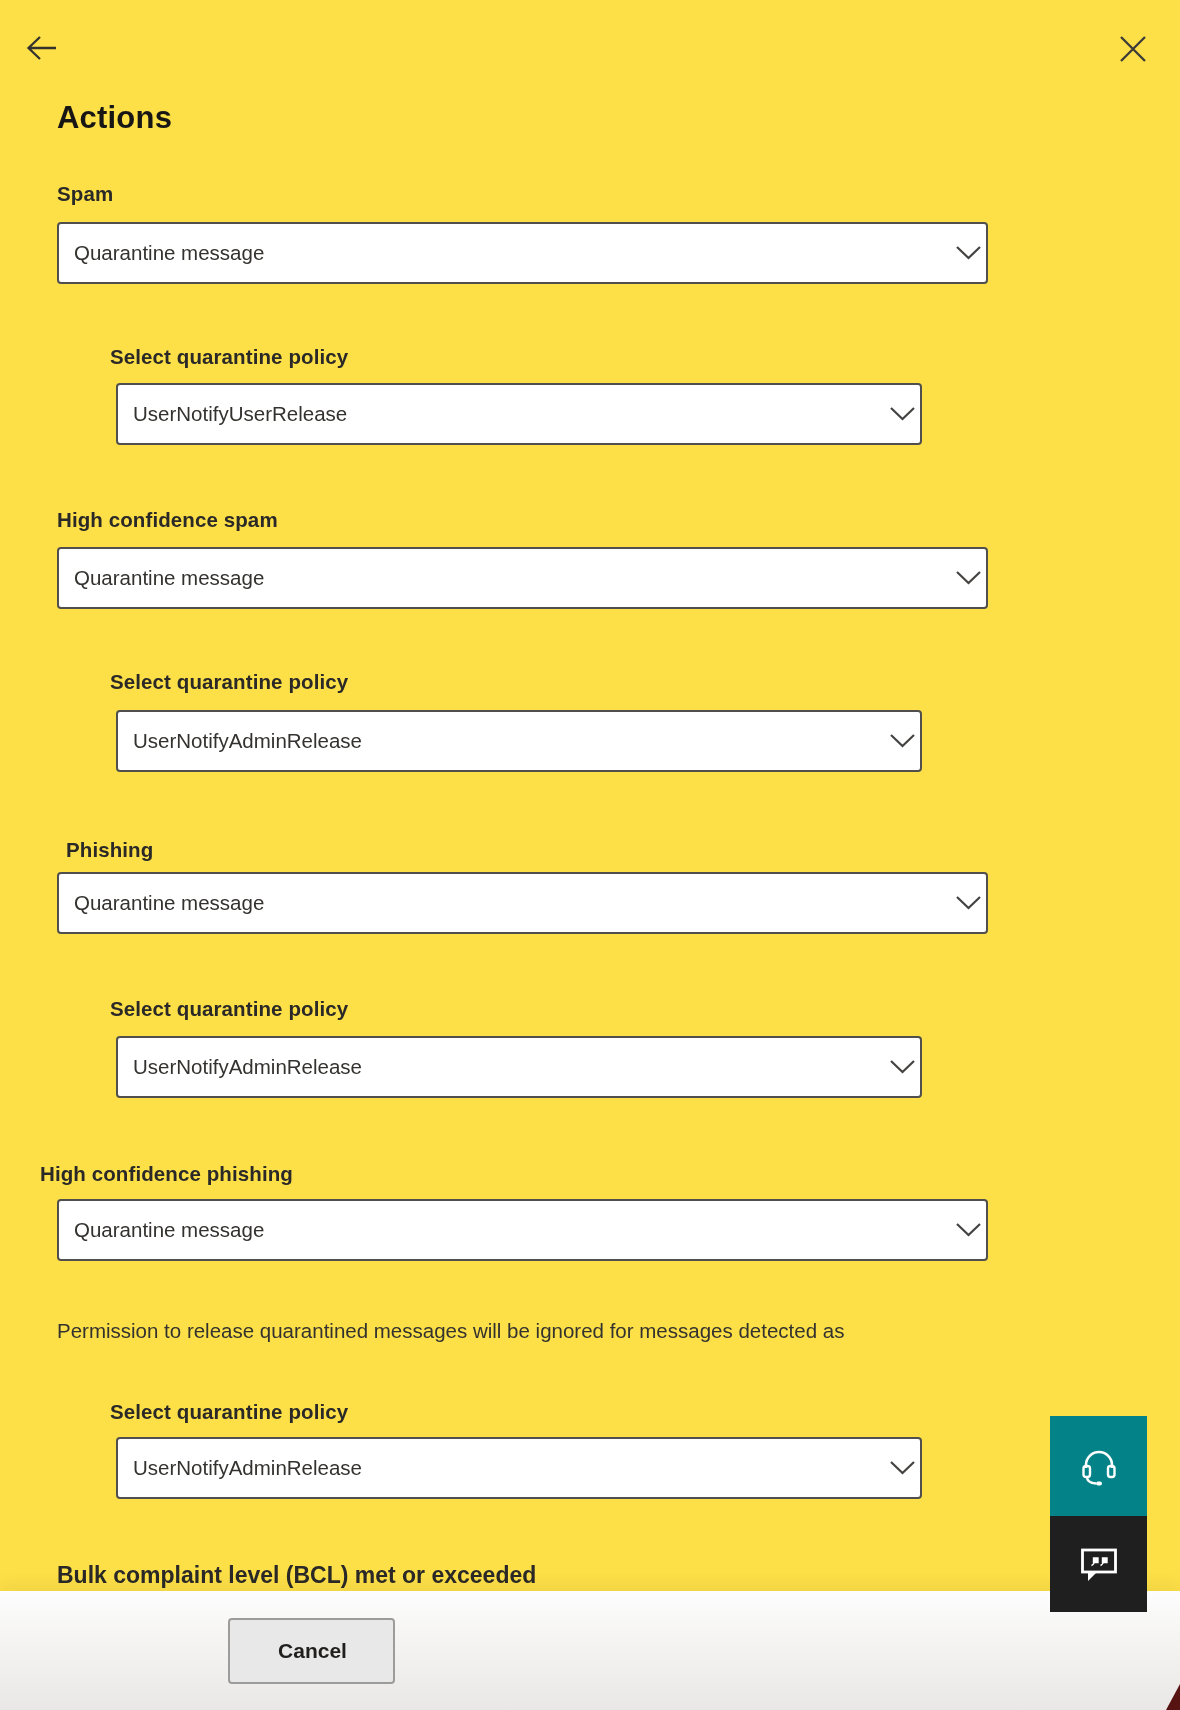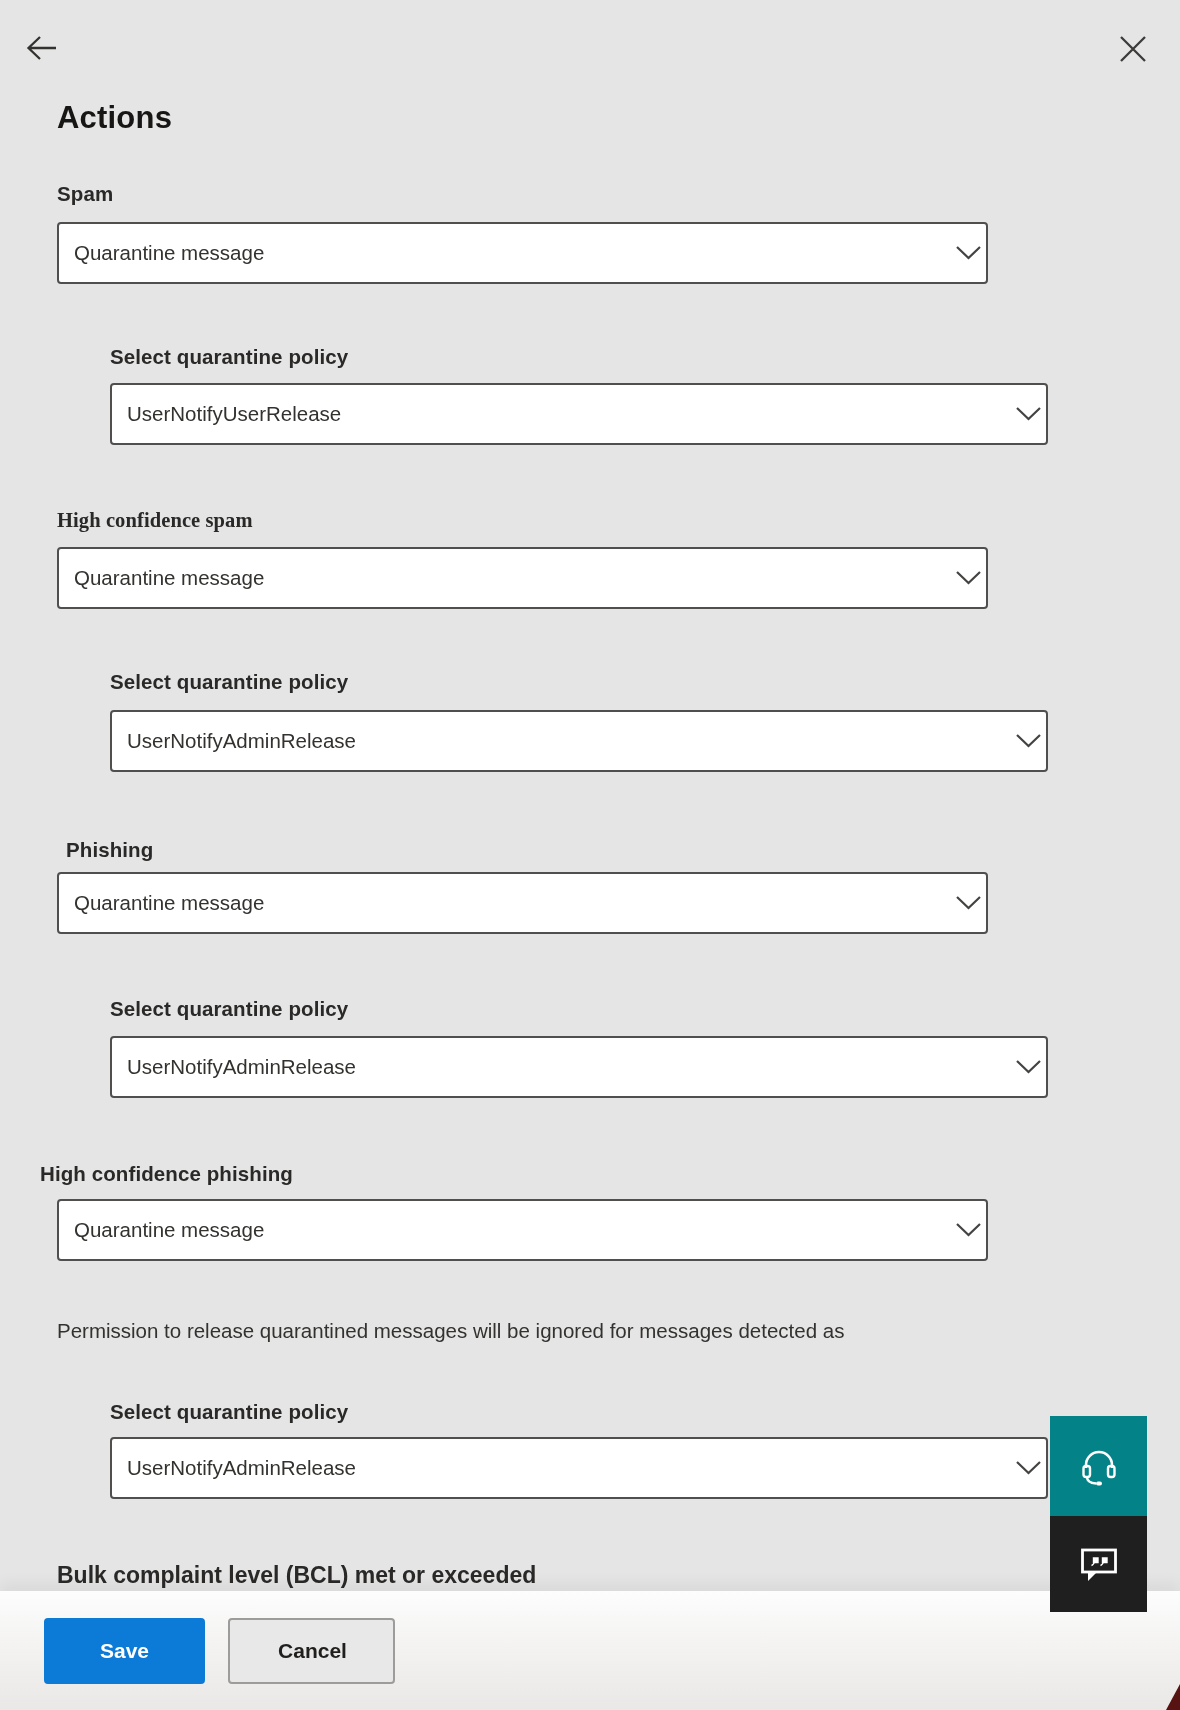--- a/index.html
+++ b/index.html
@@ -1,19 +1,19 @@
 <!DOCTYPE html>
 <html><head>
 <meta charset="utf-8">
 <style>
   html,body{margin:0;padding:0;background:#fff;}
   #screen{
     position:relative;
     width:1180px;height:1710px;
-    background:#e5e5e5;
+    background:#fde047;
     font-family:"Liberation Sans","DejaVu Sans",sans-serif;
     color:#323130;
     overflow:hidden;
   }
   .icon-btn{
     position:absolute;background:none;border:none;padding:0;margin:0;cursor:pointer;
     display:flex;align-items:center;justify-content:center;
   }
   .page-title{
     position:absolute;left:57px;top:100px;
@@ -24,21 +24,21 @@
     font-size:20.5px;font-weight:700;color:#2a2928;line-height:28px;
     letter-spacing:.1px;
   }
   .dropdown{
     position:absolute;height:62px;box-sizing:border-box;
     border:2px solid #514f4d;border-radius:4px;background:#fff;
     display:flex;align-items:center;
     padding:0 4px 0 15px;cursor:pointer;
   }
   .dropdown.l0{left:57px;width:931px;}
-  .dropdown.l1{left:110px;width:938px;gap:16px;}
+  .dropdown.l1{left:116px;width:806px;gap:16px;}
   .dd-value{
     font-size:20.5px;color:#33322f;flex:1 1 auto;
     white-space:nowrap;overflow:hidden;
   }
   .chev{flex:0 0 auto;}
   .note{
     position:absolute;left:57px;top:1296px;width:1000px;
     font-size:20.5px;line-height:37px;color:#33322f;margin-top:16px;
   }
   .trunc-heading{
@@ -106,21 +106,21 @@
   </div>
 
   <div class="field-label" style="left:110px;top:343px;">Select quarantine policy</div>
   <div class="dropdown l1" style="top:383px;">
     <span class="dd-value">UserNotifyUserRelease</span>
     <svg class="chev" width="27" height="16" viewBox="0 0 27 16">
       <path d="M2 2 L13.5 13 L25 2" fill="none" stroke="#454341" stroke-width="2.2"></path>
     </svg>
   </div>
 
-  <div class="field-label" style="left:57px;top:506px;font-family:Liberation Serif, serif;">High confidence spam</div>
+  <div class="field-label" style="left:57px;top:506px;">High confidence spam</div>
   <div class="dropdown l0" style="top:547px;">
     <span class="dd-value">Quarantine message</span>
     <svg class="chev" width="27" height="16" viewBox="0 0 27 16">
       <path d="M2 2 L13.5 13 L25 2" fill="none" stroke="#454341" stroke-width="2.2"></path>
     </svg>
   </div>
 
   <div class="field-label" style="left:110px;top:668px;">Select quarantine policy</div>
   <div class="dropdown l1" style="top:710px;">
     <span class="dd-value">UserNotifyAdminRelease</span>
@@ -161,21 +161,20 @@
   <div class="dropdown l1" style="top:1437px;">
     <span class="dd-value">UserNotifyAdminRelease</span>
     <svg class="chev" width="27" height="16" viewBox="0 0 27 16">
       <path d="M2 2 L13.5 13 L25 2" fill="none" stroke="#454341" stroke-width="2.2"></path>
     </svg>
   </div>
 
   <div class="trunc-heading">Bulk complaint level (BCL) met or exceeded</div>
 
   <div class="footer">
-    <button class="btn btn-primary">Save</button>
     <button class="btn btn-secondary">Cancel</button>
   </div>
 
   <button class="side-widget help-widget" style="background:#038387;">
     <svg width="42" height="44" viewBox="0 0 42 44">
       <path d="M8 24 v-3 a13 13 0 0 1 26 0 v3" fill="none" stroke="#ffffff" stroke-width="2.6"></path>
       <rect x="5.5" y="22" width="6.5" height="11" rx="2.5" fill="none" stroke="#ffffff" stroke-width="2.4"></rect>
       <rect x="30" y="22" width="6.5" height="11" rx="2.5" fill="none" stroke="#ffffff" stroke-width="2.4"></rect>
       <path d="M9 33 q0 6 9 6.5" fill="none" stroke="#ffffff" stroke-width="2.4"></path>
       <rect x="18" y="37.5" width="6" height="4" rx="2" fill="#ffffff"></rect>

